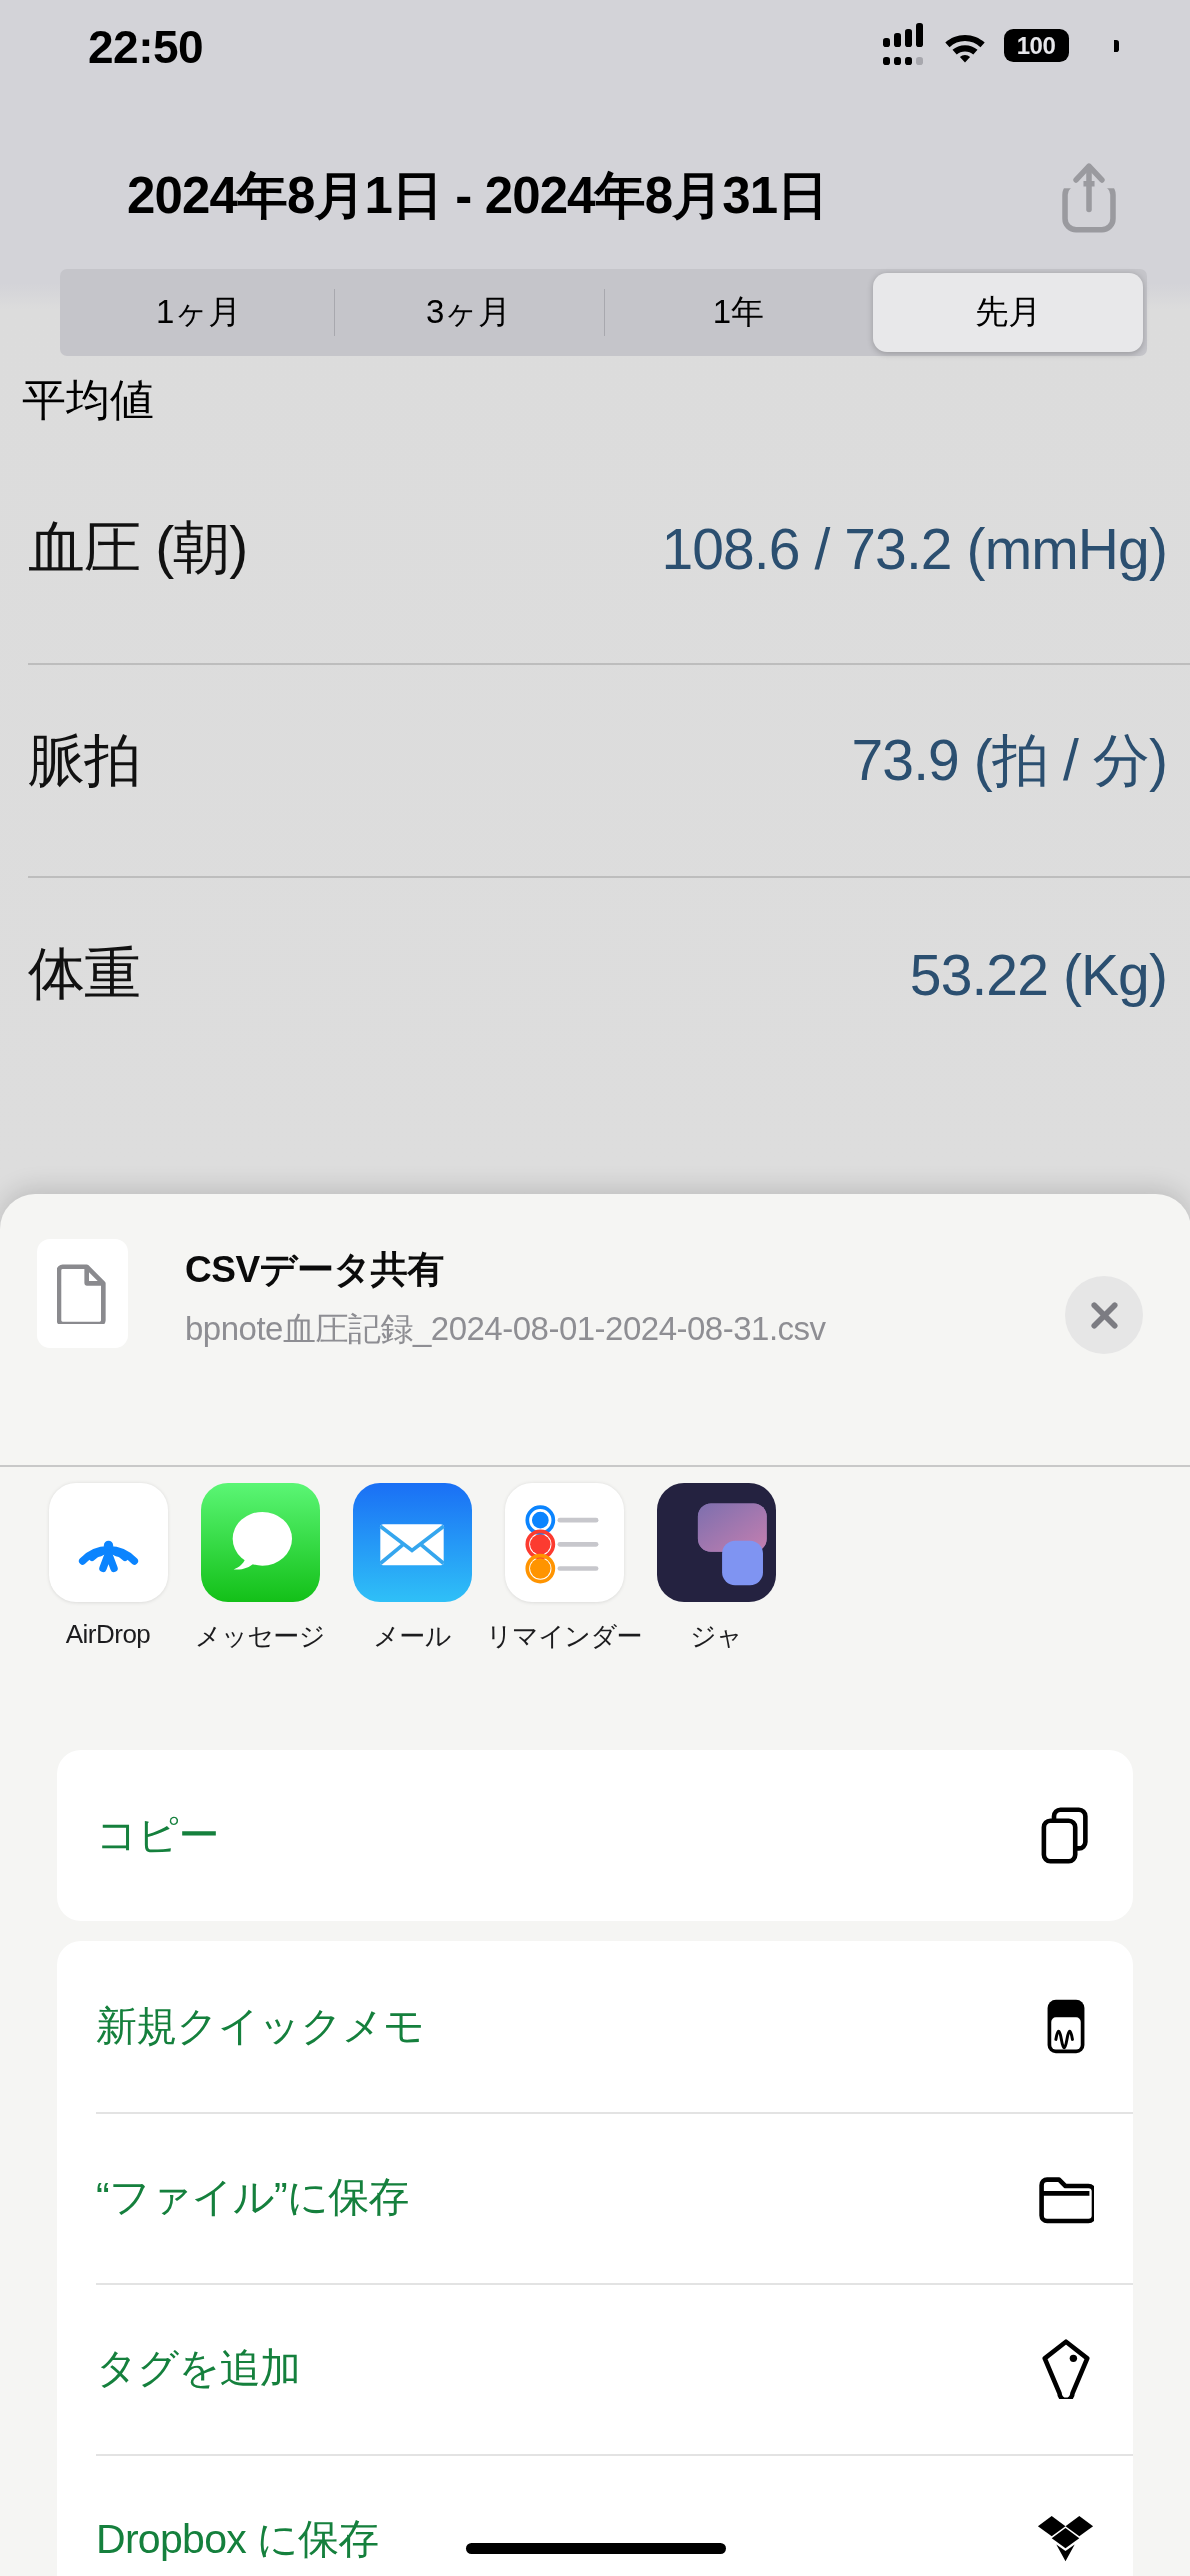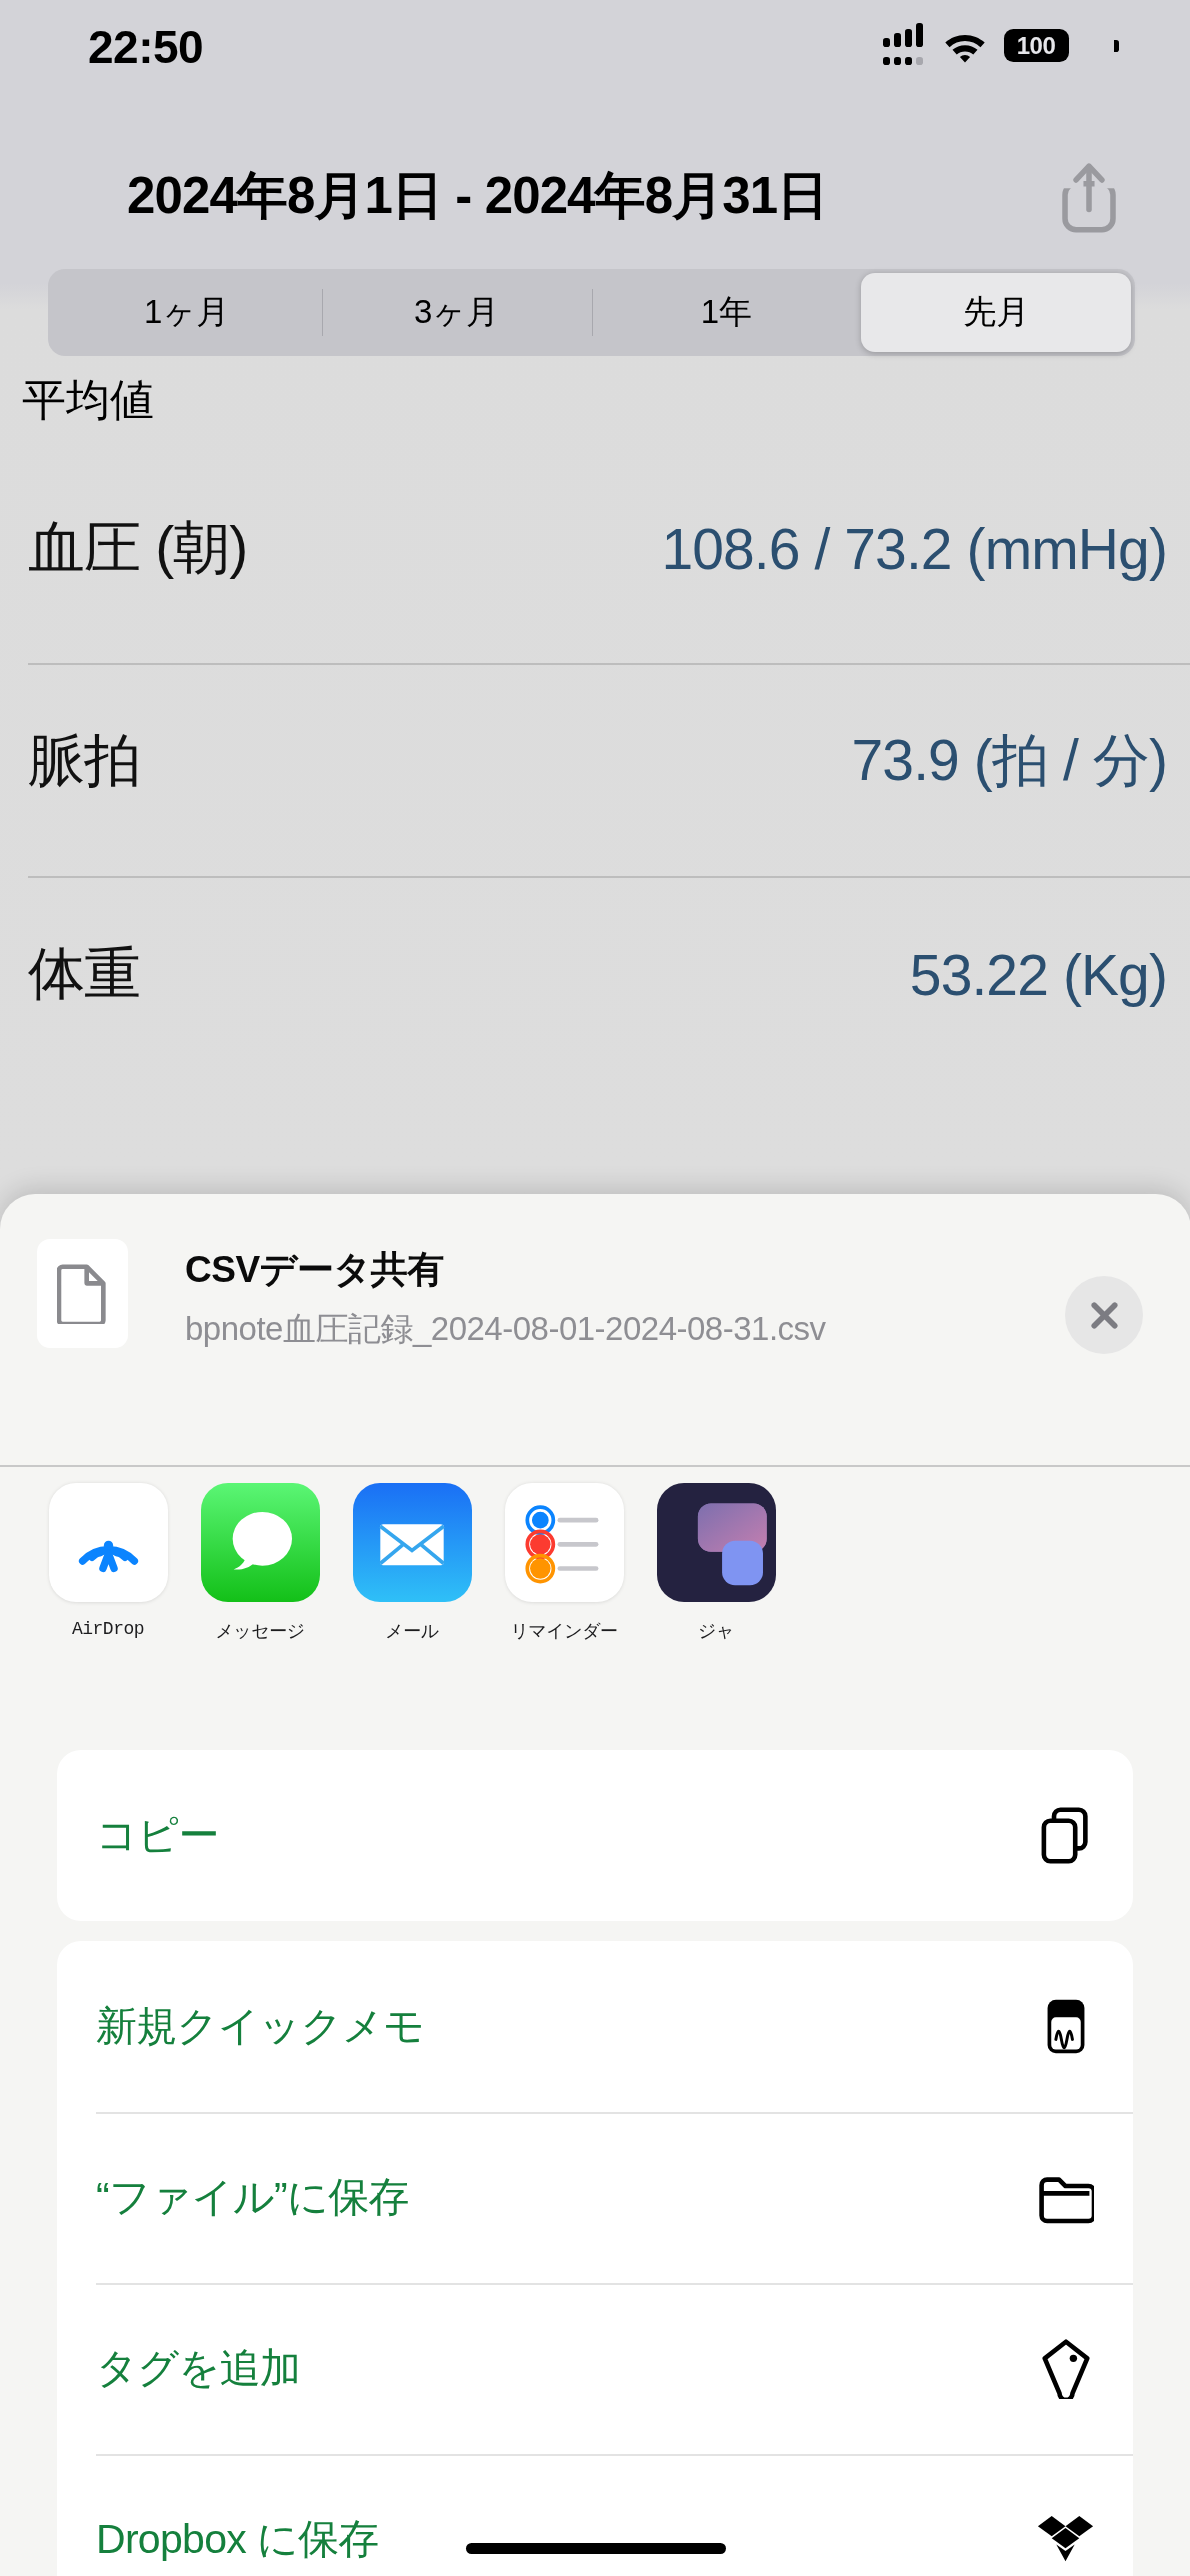--- a/index.html
+++ b/index.html
@@ -60,23 +60,23 @@
   #date-title {
     position: absolute; left: 127px; top: 5.6px;
     font-size: 51px; font-weight: bold; color: #000; letter-spacing: -0.9px; white-space: nowrap;
   }
   #share-icon-btn {
     position: absolute; right: 65px; top: 0px; width: 74px; height: 83px;
   }
 
   
   #segmented {
-    position: absolute; left: 48px; top: 269px;
+    position: absolute; left: 60px; top: 269px;
     width: 1087px; height: 87px;
-    background: #c5c5ca; border-radius: 17px; display: flex; padding: 3.7px;
+    background: #c5c5ca; border-radius: 7px; display: flex; padding: 3.7px;
   }
   .seg {
     flex: 1; display: flex; align-items: center; justify-content: center;
     font-size: 33px; color: #000; position: relative; border-radius: 14px;
   }
   .seg.sep::before {
     content: ""; position: absolute; left: 0; top: 16px; bottom: 16px;
     width: 1.9px; background: #a8a8ae;
   }
   .seg.active { background: #e8e8ea; box-shadow: 0 1.9px 6.5px rgba(0,0,0,0.22); }
@@ -140,23 +140,22 @@
   .app-cell {
     width: 152px; flex: 0 0 152px; margin-right: 0;
     display: flex; flex-direction: column; align-items: center;
   }
   .app-icon {
     width: 119px; height: 119px; border-radius: 27px; margin-top: 9.3px;
     display: flex; align-items: center; justify-content: center; overflow: hidden;
     position: relative;
   }
   .app-label {
-    margin-top: 16.7px; font-size: 18px; color: #1c1c1e; white-space: nowrap;
+    margin-top: 16.7px; font-size: 26px; color: #1c1c1e; white-space: nowrap;
     letter-spacing: -0.5px;
-    font-family: Liberation Mono, monospace;
   }
   .ic-airdrop { background: #fff; box-shadow: 0 0.9px 3.7px rgba(0,0,0,0.10); }
   .ic-messages { background: linear-gradient(180deg,#5bf675 0%,#13c018 100%); }
   .ic-mail { background: linear-gradient(180deg,#1a6ff5 0%,#2fc0f7 100%); }
   .ic-reminders { background: #fff; box-shadow: 0 0.9px 3.7px rgba(0,0,0,0.10); }
   .ic-dark { background: #242240; }
 
   
   #action-list { position: absolute; top: 556px; left: 57px; width: 1076px; }
   .card { background: #fff; border-radius: 24px; overflow: hidden; margin-bottom: 20.4px; }

